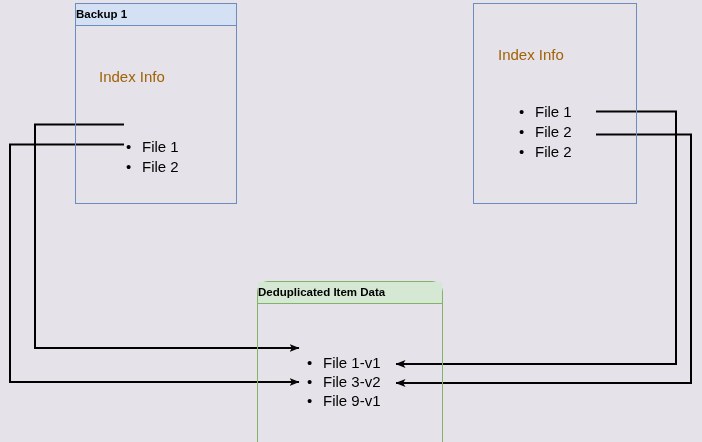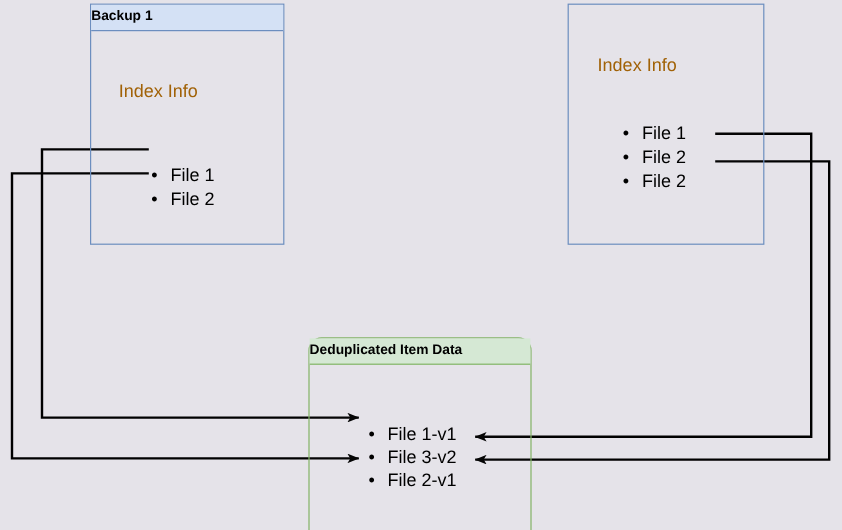--- a/index.html
+++ b/index.html
@@ -131,18 +131,18 @@
       </ul>
     </div>
   </div>
 
   <div class="box green" style="left:257px; top:281px; width:186px; height:203px;border-radius:11px;">
     <div class="box-header">Deduplicated Item Data</div>
     <div class="box-body">
       <ul class="filelist dedup" style="left:49px; top:49px;">
         <li>File 1-v1</li>
         <li>File 3-v2</li>
-        <li>File 2-v1</li>
+        <li>File 9-v1</li>
       </ul>
     </div>
   </div>
 
 </div>
 
 </body></html>

